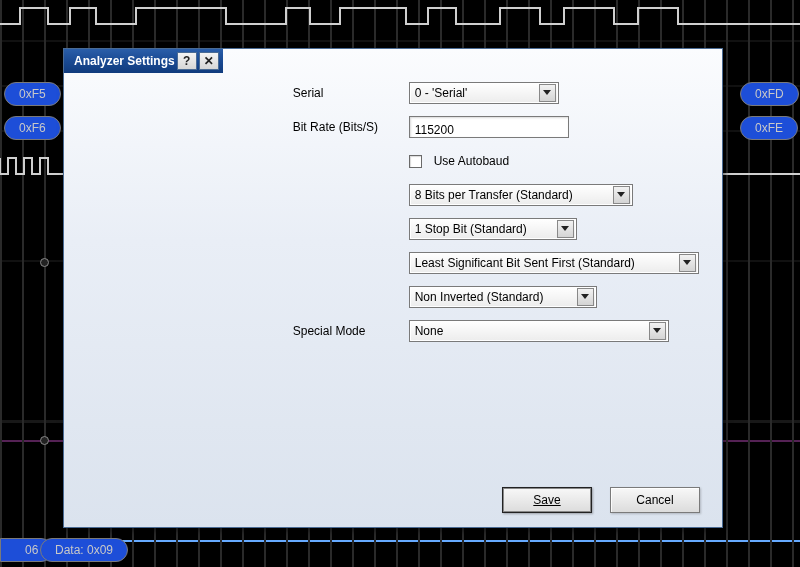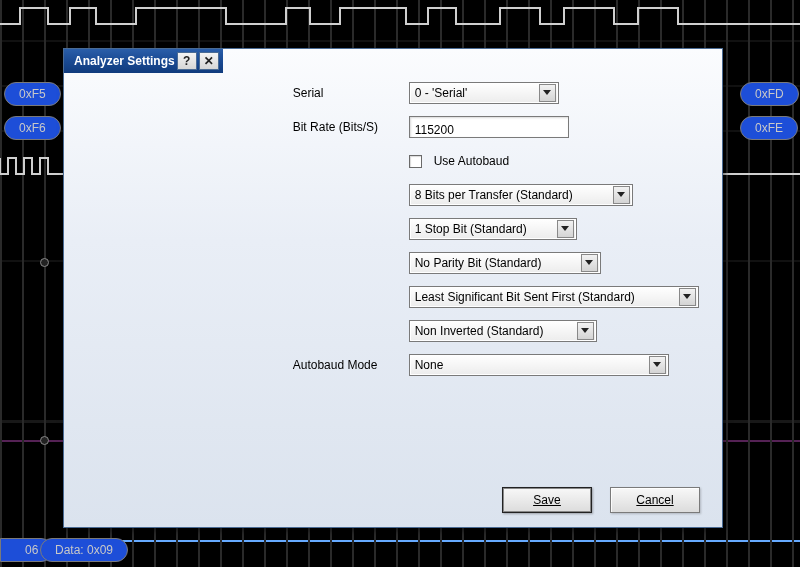--- a/index.html
+++ b/index.html
@@ -104,21 +104,20 @@
   .chkwrap { display: flex; align-items: center; gap: 12px; }
   .chk {
     width: 13px; height: 13px;
     border: 1px solid #6a6a6a; background: #fff;
     box-shadow: inset 1px 1px 1px rgba(0,0,0,0.15);
   }
 
   .buttons {
     display: flex; justify-content: flex-end; gap: 18px;
     padding-top: 14px;
-    text-decoration: underline;
   }
   .btn {
     width: 90px; height: 26px;
     border: 1px solid #7a7a7a;
     background: linear-gradient(180deg,#f8f8f8,#dcdcdc);
     display: flex; align-items: center; justify-content: center;
     font-size: 12px; color: #000;
     box-shadow: 1px 1px 0 rgba(255,255,255,0.8) inset, 1px 1px 2px rgba(0,0,0,0.2);
   }
   .btn.default { border: 1px solid #222; box-shadow: 0 0 0 1px #888 inset, 1px 1px 2px rgba(0,0,0,0.3); }
@@ -221,31 +220,20 @@
         <div class="select" style="width:168px">
           <span class="sel-text">1 Stop Bit (Standard)</span>
           <span class="arrow">
               <svg viewBox="0 0 8 6">
                 <path d="M0 0 L4 5 L8 0 Z" fill="#222"></path>
               </svg>
             </span>
         </div>
       </div>
 
-      <div class="row">
-        <div class="lbl"></div>
-        <div class="select" style="width:192px">
-          <span class="sel-text">No Parity Bit (Standard)</span>
-          <span class="arrow">
-              <svg viewBox="0 0 8 6">
-                <path d="M0 0 L4 5 L8 0 Z" fill="#222"></path>
-              </svg>
-            </span>
-        </div>
-      </div>
 
       <div class="row">
         <div class="lbl"></div>
         <div class="select" style="width:290px">
           <span class="sel-text">Least Significant Bit Sent First (Standard)</span>
           <span class="arrow">
               <svg viewBox="0 0 8 6">
                 <path d="M0 0 L4 5 L8 0 Z" fill="#222"></path>
               </svg>
             </span>
@@ -258,21 +246,21 @@
           <span class="sel-text">Non Inverted (Standard)</span>
           <span class="arrow">
               <svg viewBox="0 0 8 6">
                 <path d="M0 0 L4 5 L8 0 Z" fill="#222"></path>
               </svg>
             </span>
         </div>
       </div>
 
       <div class="row">
-        <div class="lbl">Autobaud Mode</div>
+        <div class="lbl">Special Mode</div>
         <div class="select" style="width:260px">
           <span class="sel-text">None</span>
           <span class="arrow">
               <svg viewBox="0 0 8 6">
                 <path d="M0 0 L4 5 L8 0 Z" fill="#222"></path>
               </svg>
             </span>
         </div>
       </div>
 

